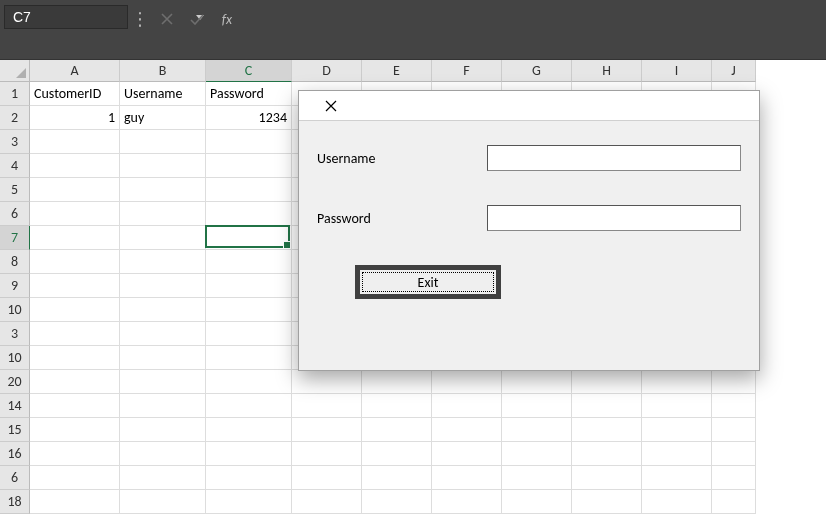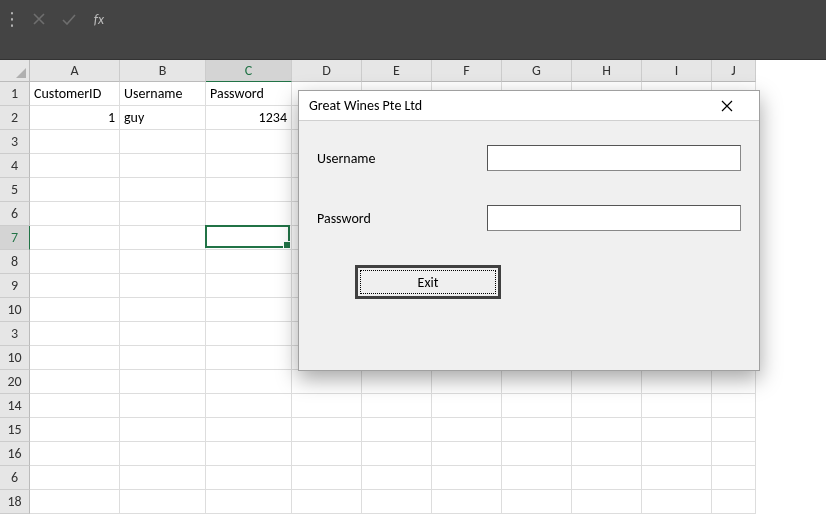--- a/index.html
+++ b/index.html
@@ -40,28 +40,32 @@
   .dlg{position:absolute;inset:0;background:#f0f0f0;border:1px solid #a0a0a0}
   .dlg-title{height:30px;display:flex;align-items:center;padding:0 10px;background:#fff;border-bottom:1px solid #d0d0d0}
   .dlg-title span{flex:1;color:#000;font-size:14px}
   .dlg-close{width:44px;height:28px;display:flex;align-items:center;justify-content:center;cursor:pointer}
   .dlg-body{padding:24px 18px 8px 18px}
   .frow{display:flex;align-items:center;margin-bottom:34px}
   .flabel{width:170px;color:#000;font-size:14px}
   .finput{flex:1;height:26px;background:#fff;border:1px solid #888;border-top-color:#555;border-left-color:#555;padding:2px 4px;font-size:14px;outline:none}
   .btnrow{display:flex;gap:76px;margin:16px 0 0 38px}
   .btn{width:146px;height:34px;background:#efefef;border:1px solid #888;box-shadow:2px 2px 0 #777;display:flex;align-items:center;justify-content:center;cursor:pointer;font-size:14px}
-  .btn.focus{border:3px solid #404040;box-shadow:none;position:relative}
+  .btn.focus{border:5px solid #404040;box-shadow:none;position:relative}
   .btn.focus::before{content:"";position:absolute;inset:2px;border:1px dotted #000}
   svg{display:block}
 </style>
 </head>
 <body>
 
 <div class="top">
+  <div class="namebox-wrap">
+    <input class="namebox" value="C7" style="">
+    <div class="namebox-dd"></div>
+  </div>
   <div class="vdots">⋮</div>
   <div class="fxbtn dim">
     <svg width="12" height="12" viewBox="0 0 12 12">
         <path d="M1 1 L11 11 M11 1 L1 11" stroke="#6e6e6e" stroke-width="1.6"></path>
       </svg>
   </div>
   <div class="fxbtn dim">
     <svg width="14" height="12" viewBox="0 0 14 12">
         <path d="M1 7 L5 11 L13 2" stroke="#6e6e6e" stroke-width="1.6" fill="none"></path>
       </svg>
@@ -289,21 +293,20 @@
       <div class="cell" style="left: 542px; top: 408px; width: 70px; height: 24px;"></div>
       <div class="cell" style="left: 612px; top: 408px; width: 70px; height: 24px;"></div>
       <div class="cell" style="left: 682px; top: 408px; width: 44px; height: 24px;"></div>
     </div>
   <div class="sel" id="sel" style="left: 205px; top: 165px; width: 85px; height: 23px;"></div>
 </div>
 
 <div class="dlg-shadow">
   <div class="dlg">
     <div class="dlg-title">
-      <span>Great Wines Pte Ltd</span>
       <div class="dlg-close">
         <svg width="12" height="12" viewBox="0 0 12 12">
             <path d="M1 1 L11 11 M11 1 L1 11" stroke="#000" stroke-width="1.2"></path>
           </svg>
       </div>
     </div>
     <div class="dlg-body">
       <div class="frow">
         <div class="flabel">Username</div>
         <input class="finput" value="" style="">

